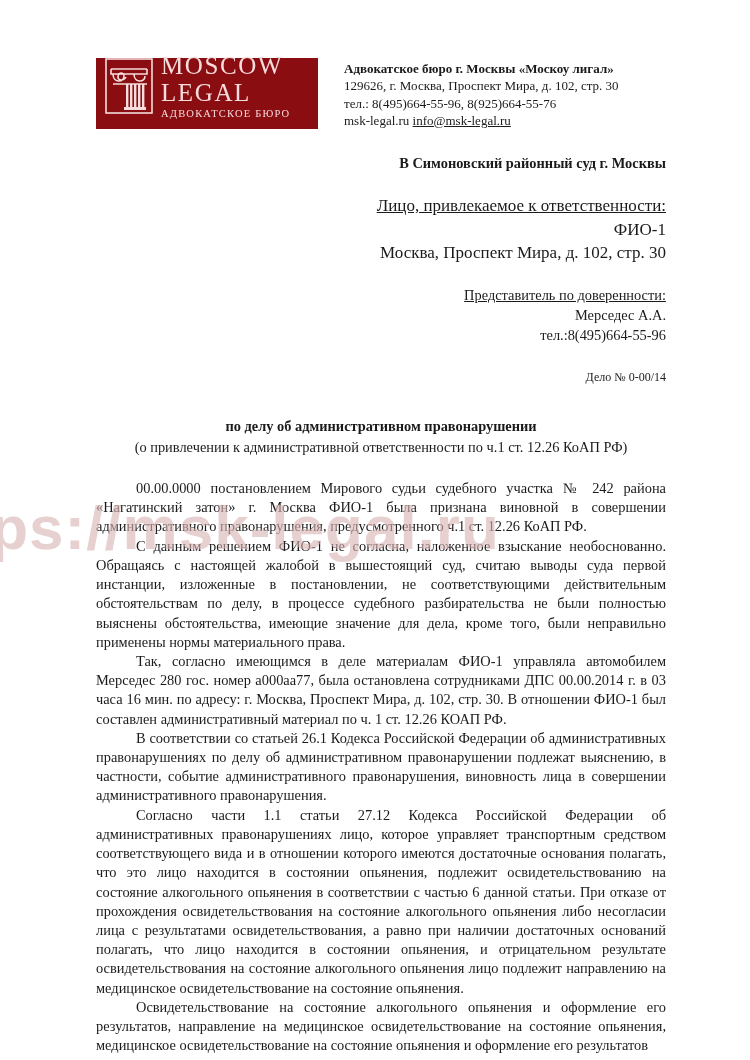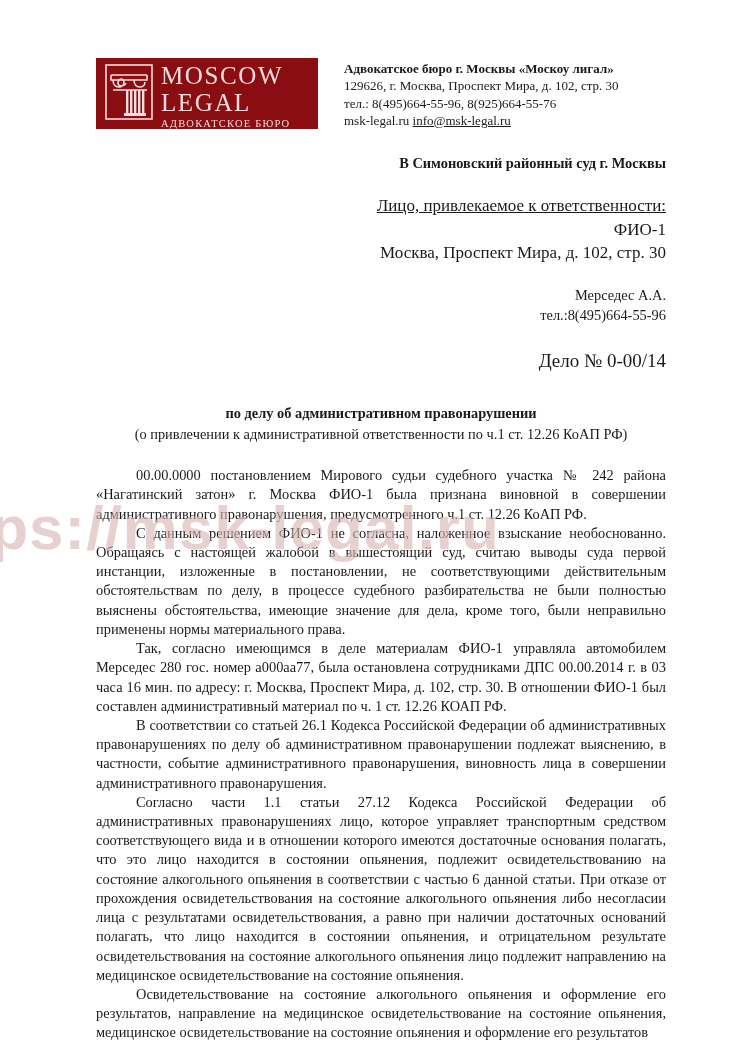--- a/index.html
+++ b/index.html
@@ -48,21 +48,21 @@
     padding-top: 58px;
     display: flex;
     align-items: flex-start;
     z-index: 1;
   }
   .logo-box {
     width: 222px;
     height: 71px;
     background: #8a0d11;
     display: flex;
-    align-items: flex-start;
+    align-items: center;
     flex: 0 0 auto;
     box-sizing: border-box;
     padding: 5px 6px 20px 8px;
   }
   .logo-mark {
     flex: 0 0 auto;
     width: 50px;
     height: 58px;
   }
   .logo-text {
@@ -126,21 +126,21 @@
     text-align: right;
     font-size: 14.4px;
     line-height: 1.38;
     position: relative;
     z-index: 1;
   }
   .rep-block .lbl { text-decoration: underline; }
   .case-no {
     margin-top: 24px;
     text-align: right;
-    font-size: 19px;
+    font-size: 12px;
     position: relative;
     z-index: 1;
   }
 
   
   .doc-title {
     margin-top: 32px;
     text-align: center;
     font-size: 14.4px;
     line-height: 1.35;
@@ -219,20 +219,21 @@
 
     <div class="court">В Симоновский районный суд г. Москвы</div>
 
     <div class="party-block">
       <div class="lbl">Лицо, привлекаемое к ответственности:</div>
       <div>ФИО-1</div>
       <div>Москва, Проспект Мира, д. 102, стр. 30</div>
     </div>
 
     <div class="rep-block">
+      <div class="lbl">Представитель по доверенности:</div>
       <div>Мерседес А.А.</div>
       <div>тел.:8(495)664-55-96</div>
     </div>
 
     <div class="case-no">Дело № 0-00/14</div>
 
     <div class="doc-title">
       <span class="t2">по делу об административном правонарушении</span>
       <span class="t3">(о привлечении к административной ответственности по ч.1 ст. 12.26 КоАП РФ)</span>
     </div>

